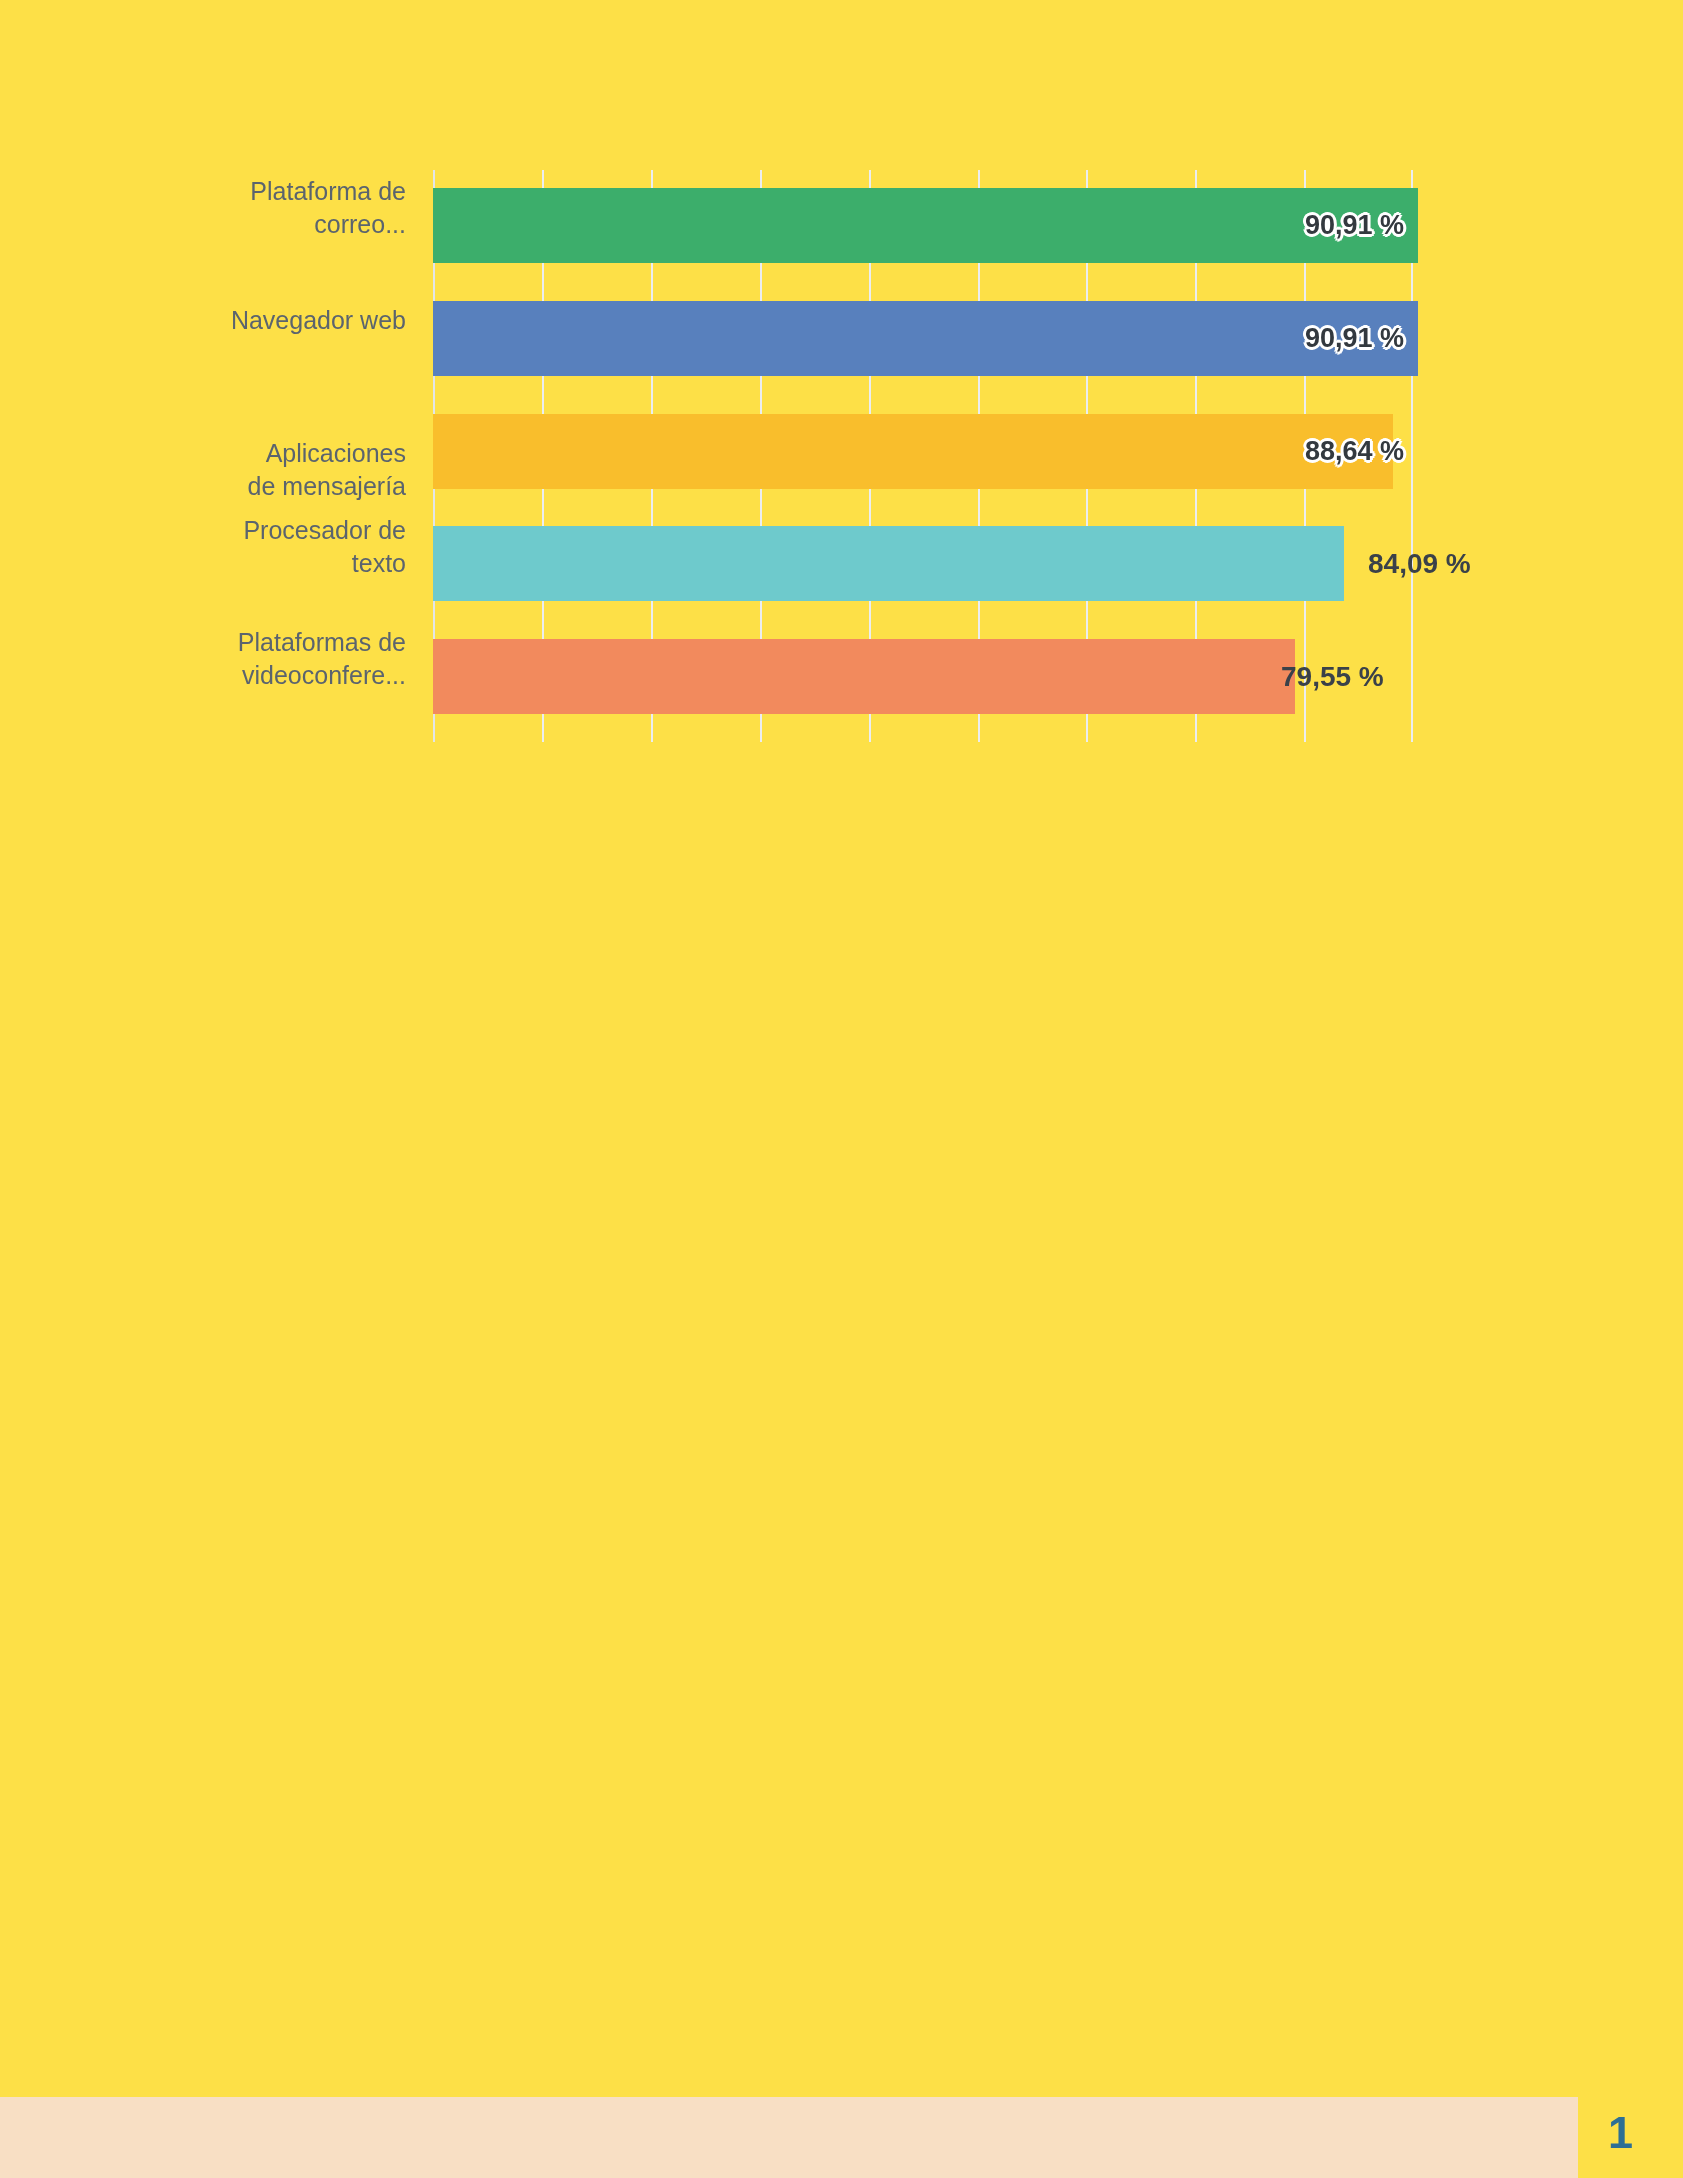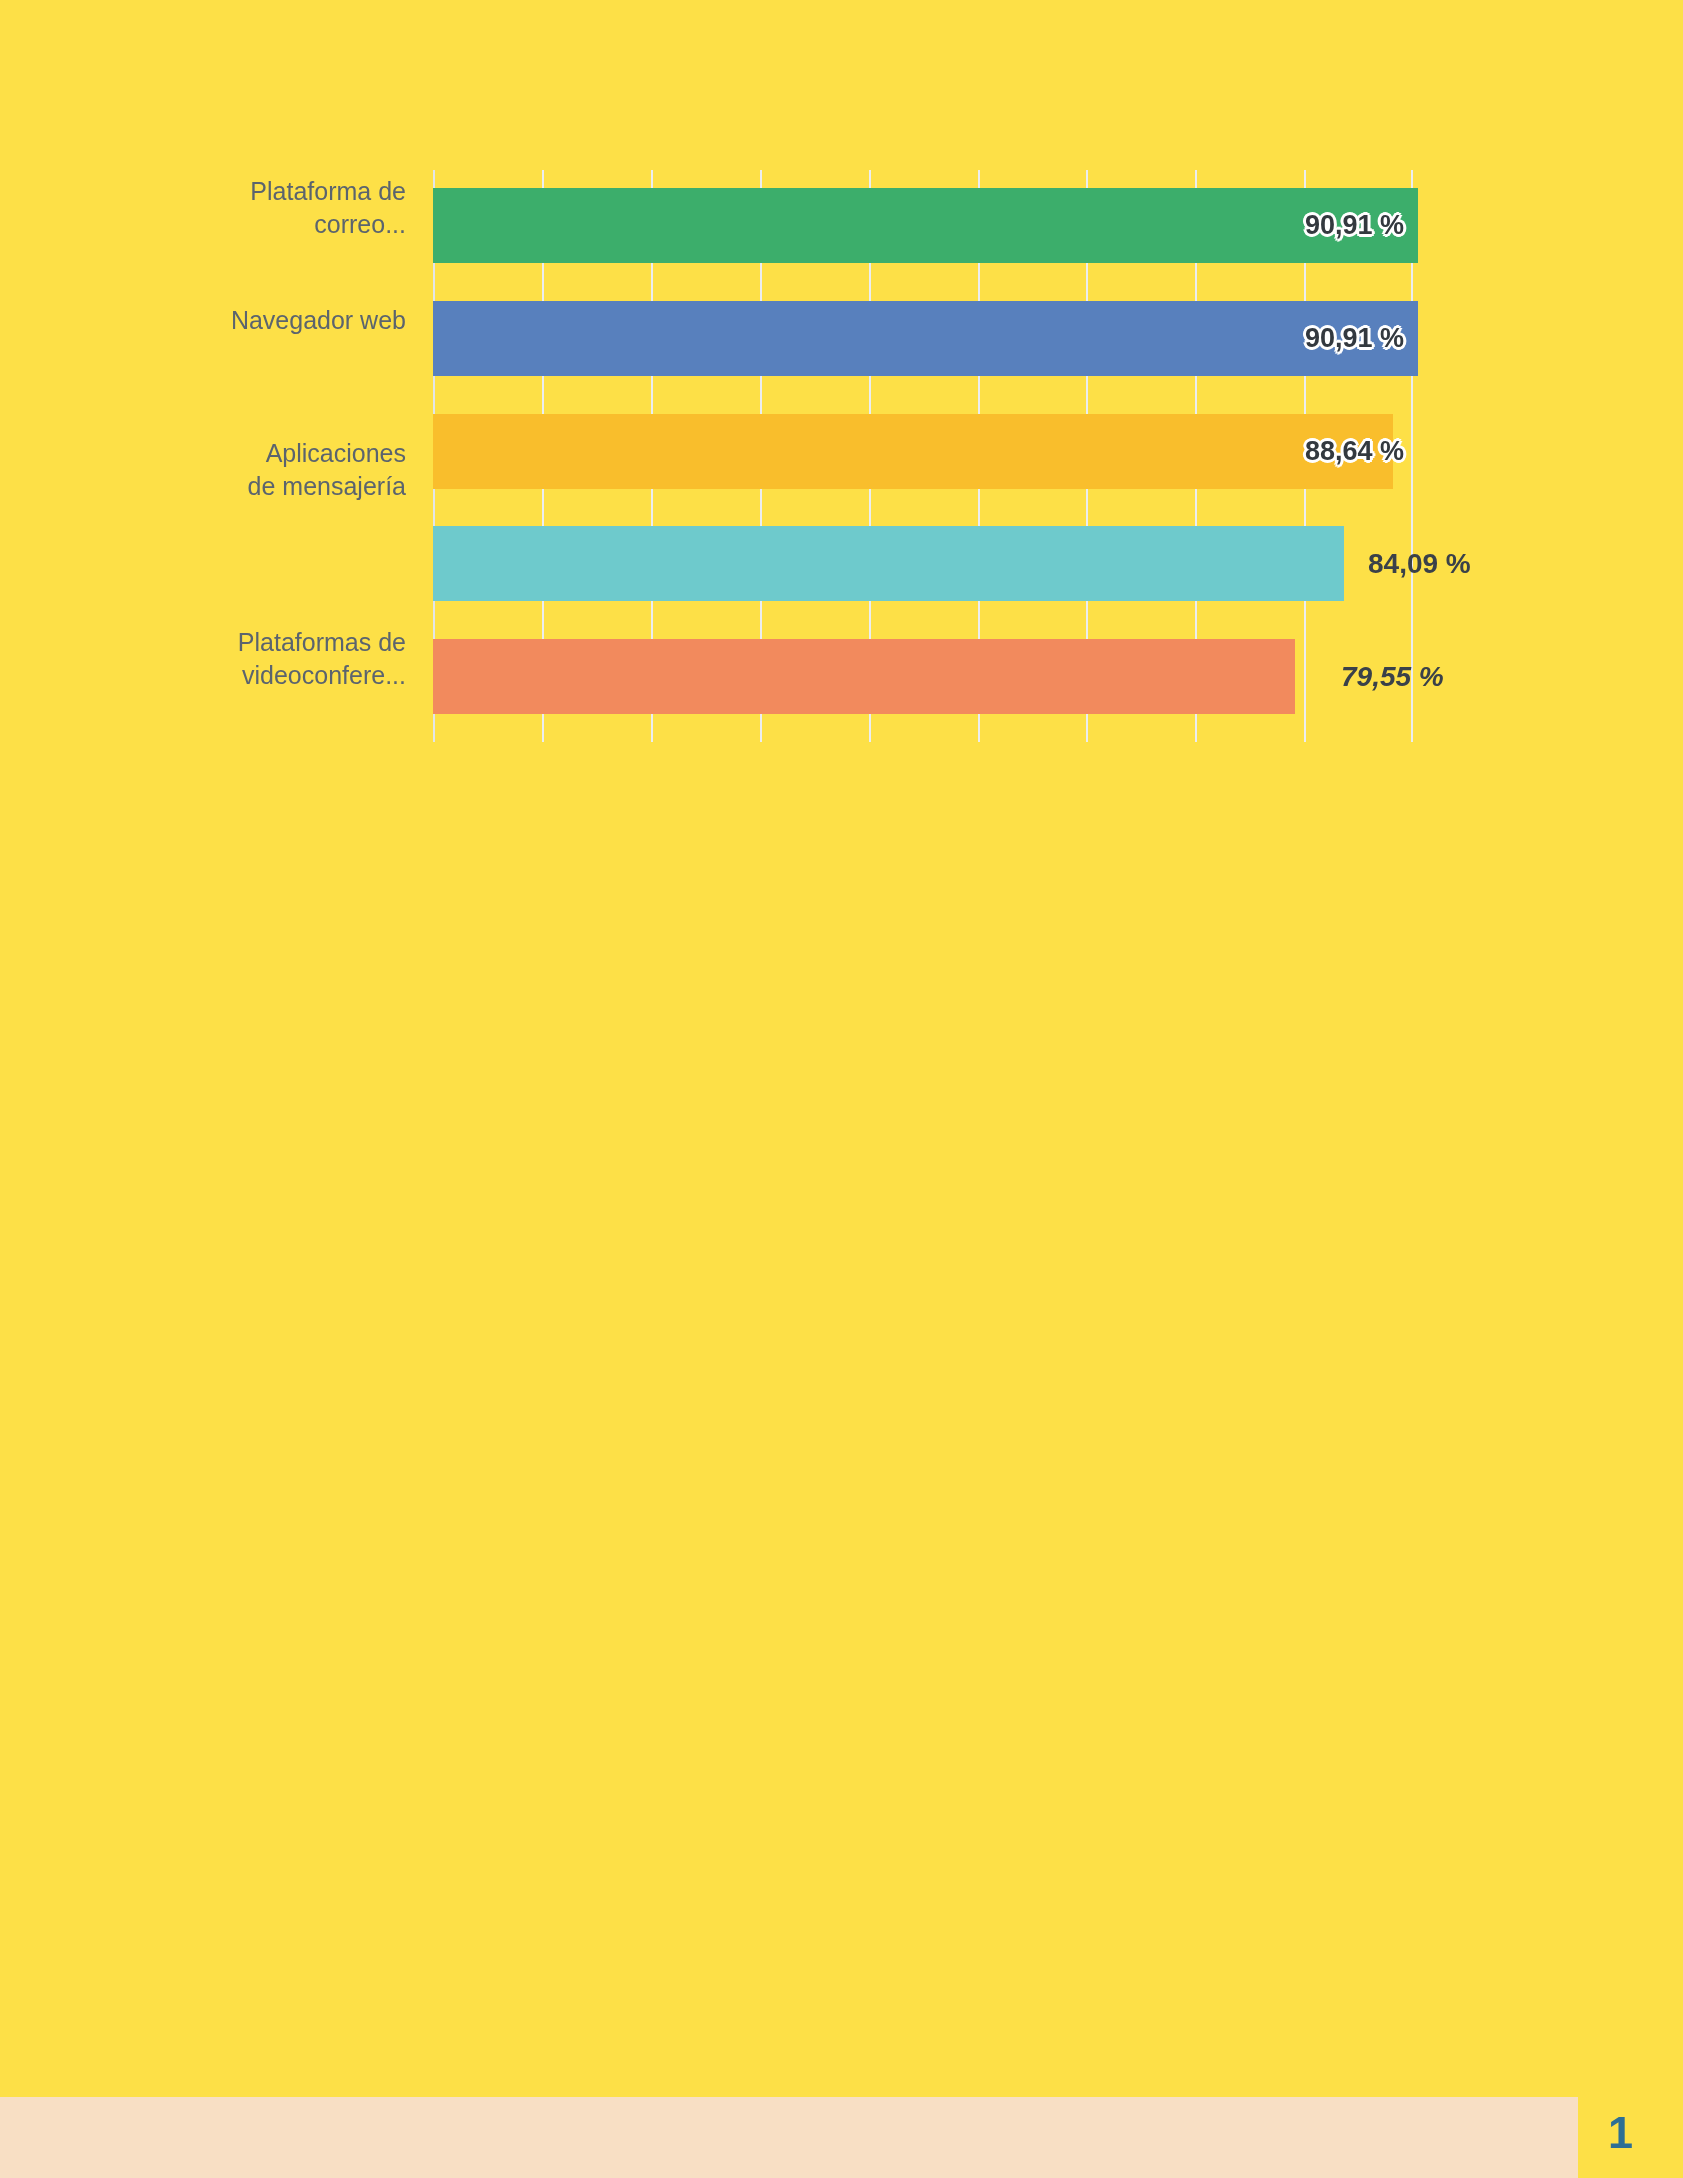--- a/index.html
+++ b/index.html
@@ -153,20 +153,22 @@
 <div id="page">
 
   <div id="chart-figure">
 
     <div class="cat-labels">
       <div class="cat-label" style="top:0px;">Plataforma de
 correo...</div>
       <div class="cat-label" style="top:113px;">Navegador web</div>
       <div class="cat-label" style="top:226px;margin-top:36px;">Aplicaciones
 de mensajería</div>
+      <div class="cat-label" style="top:339px;">Procesador de
+texto</div>
       <div class="cat-label" style="top:451px;">Plataformas de
 videoconfere...</div>
     </div>
 
     <div class="chart-area">
 
       <div class="gridlines">
         <div class="gridline axis-left" style="left:0px;"></div>
         <div class="gridline" style="left:109px;"></div>
         <div class="gridline" style="left:218px;"></div>
@@ -196,21 +198,21 @@
           <div class="bar-value-inside">88,64 %</div>
         </div>
 
         <div class="row" style="top:356px;">
           <div class="bar" style="width: 911px; background: rgb(110, 202, 204);"></div>
           <div class="bar-value-outside" style="left: 935px;">84,09 %</div>
         </div>
 
         <div class="row" style="top:469px;">
           <div class="bar" style="width: 862px; background: rgb(242, 138, 93);"></div>
-          <div class="bar-value-outside" style="left: 908px; font-style: italic;">79,55 %</div>
+          <div class="bar-value-outside" style="left: 848px;">79,55 %</div>
         </div>
 
       </div>
     </div>
   </div>
 
   <div id="footer-band"></div>
   <div id="page-number">1</div>
 
 </div>

